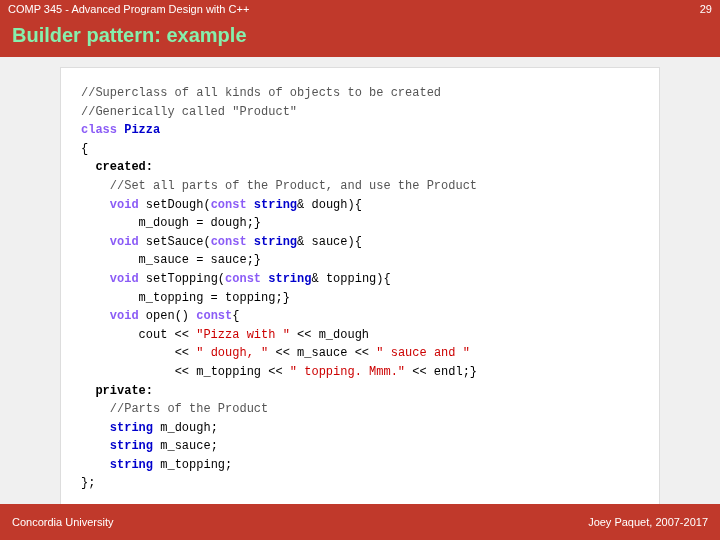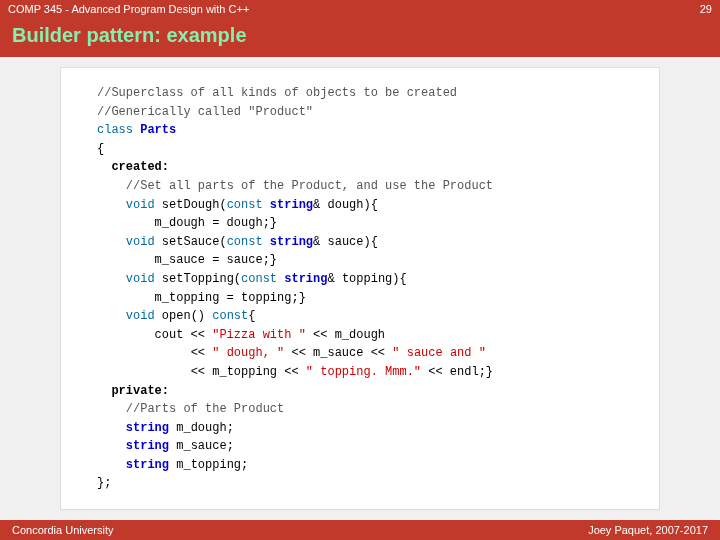--- a/index.html
+++ b/index.html
@@ -28,48 +28,48 @@
 
     #slide-title-bar h1 {
       color: #86efac;
       font-size: 20px;
       font-weight: bold;
     }
 
     #slide-content {
       background: white;
       margin: 10px 60px;
-      padding: 16px 36px;
+      padding: 16px 20px;
       border: 1px solid #ddd;
     }
 
     #code-block {
       font-family: 'Courier New', Courier, monospace;
       font-size: 12px;
       line-height: 1.55;
       white-space: pre;
     }
 
     .c-comment { color: #555; }
-    .c-keyword { color: #0369a1; font-weight: normal; }
+    .c-keyword { color: #8b5cf6; font-weight: bold; }
     .c-type { color: #0000cc; font-weight: bold; }
     .c-string { color: #cc0000; }
     .c-normal { color: #000; }
     .c-access { color: #000; font-weight: bold; }
 
     #footer {
       position: absolute;
       bottom: 0;
       left: 0;
       right: 0;
       background: #c0392b;
       display: flex;
       justify-content: space-between;
       align-items: center;
-      padding: 4px 12px;
+      padding: 12px 12px;
     }
 
     #footer span {
       color: white;
       font-size: 11px;
     }
   </style>
 </head>
 <body>
 
@@ -78,21 +78,21 @@
   <span>29</span>
 </div>
 
 <div id="slide-title-bar">
   <h1>Builder pattern: example</h1>
 </div>
 
 <div id="slide-content">
   <div id="code-block"><span class="c-comment">//Superclass of all kinds of objects to be created
 //Generically called "Product"</span>
-<span class="c-keyword">class</span> <span class="c-type">Parts</span>
+<span class="c-keyword">class</span> <span class="c-type">Pizza</span>
 <span class="c-normal">{</span>
   <span class="c-access">created:</span>
     <span class="c-comment">//Set all parts of the Product, and use the Product</span>
     <span class="c-keyword">void</span> <span class="c-normal">setDough(</span><span class="c-keyword">const</span> <span class="c-type">string</span><span class="c-normal">&amp; dough){</span>
         <span class="c-normal">m_dough = dough;}</span>
     <span class="c-keyword">void</span> <span class="c-normal">setSauce(</span><span class="c-keyword">const</span> <span class="c-type">string</span><span class="c-normal">&amp; sauce){</span>
         <span class="c-normal">m_sauce = sauce;}</span>
     <span class="c-keyword">void</span> <span class="c-normal">setTopping(</span><span class="c-keyword">const</span> <span class="c-type">string</span><span class="c-normal">&amp; topping){</span>
         <span class="c-normal">m_topping = topping;}</span>
     <span class="c-keyword">void</span> <span class="c-normal">open() </span><span class="c-keyword">const</span><span class="c-normal">{</span>

